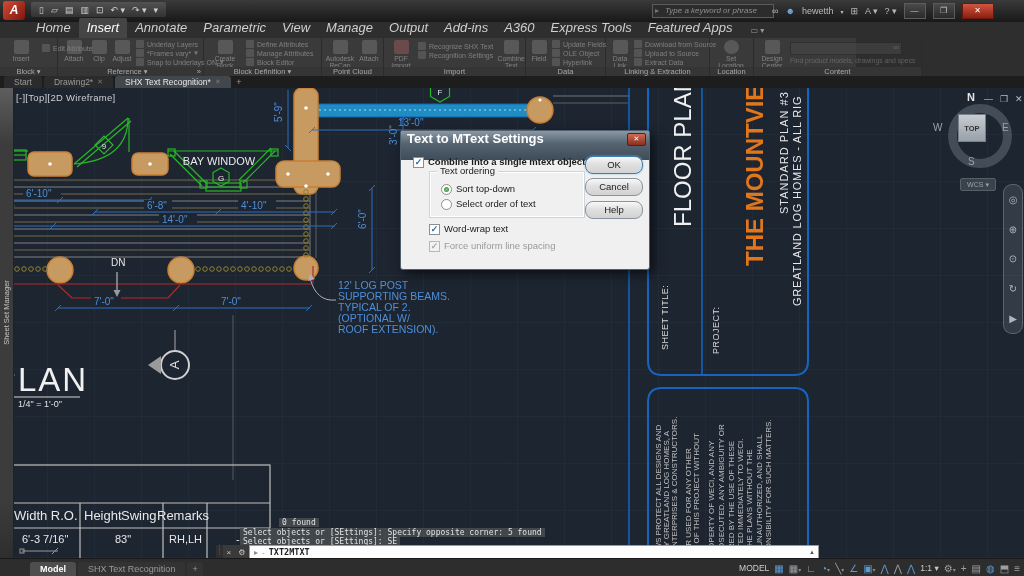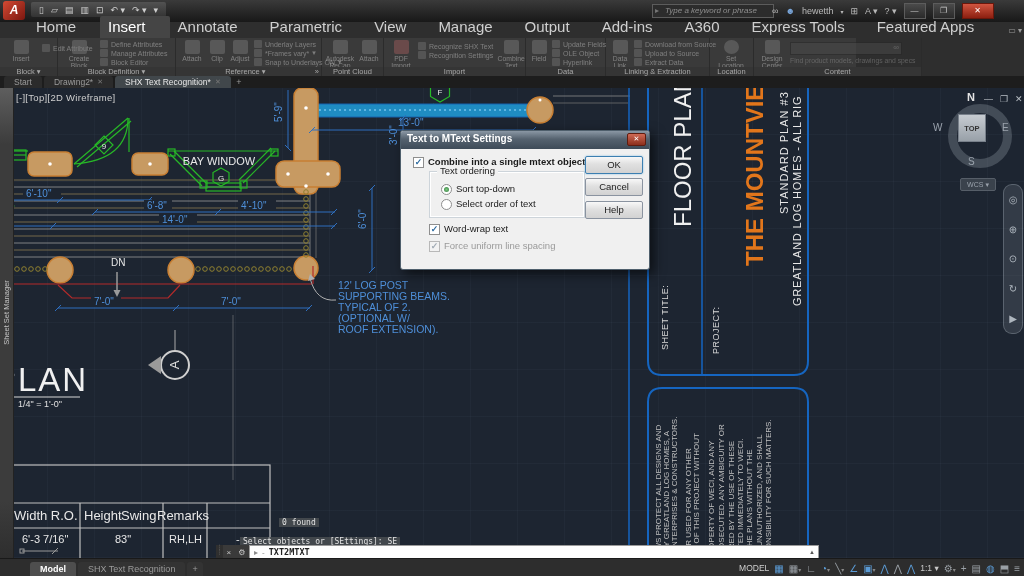--- a/index.html
+++ b/index.html
@@ -18,21 +18,21 @@
   #tb-search{position:absolute;left:652px;top:4px;width:108px;height:12px;background:#2c2c2c;
     border:1px solid #5c5c5c;color:#8f8f8f;font-style:italic;font-size:8px;line-height:12px;padding-left:12px;}
   #tb-search .go{position:absolute;left:2px;top:0;color:#777;font-style:normal;}
   #tb-right{position:absolute;left:772px;top:3px;display:flex;align-items:center;gap:7px;color:#b8b8b8;font-size:9px;}
   .winbtn{display:inline-block;width:20px;height:14px;text-align:center;line-height:13px;
     background:linear-gradient(#4a4a4a,#2a2a2a);border:1px solid #5c5c5c;color:#ccc;font-size:8px;}
   .winbtn.close{width:30px;background:linear-gradient(#d05540,#8c1f10);border-color:#6b170b;color:#fff;}
   
   #ribbontabs{position:absolute;top:22px;left:0;width:1024px;height:16px;background:#2e2e2e;
     display:flex;align-items:flex-end;padding-left:28px;box-sizing:border-box;}
-  .rtab{color:#cfcfcf;font-size:15px;padding:2px 24px 3px 8px;cursor:default;white-space:nowrap;}
+  .rtab{color:#cfcfcf;font-size:13px;padding:2px 8px 3px 8px;cursor:default;white-space:nowrap;font-style:italic;}
   .rtab.active{background:#454545;color:#fff;border-radius:2px 2px 0 0;}
   #tabrow-extra{color:#9a9a9a;font-size:8px;margin-left:10px;padding-bottom:3px;}
   
   #ribbon{position:absolute;top:38px;left:0;width:856px;height:38px;background:#3a3a3a;display:flex;}
   .panel{position:relative;height:38px;border-right:1px solid #2b2b2b;box-sizing:border-box;flex:none;}
   .plabel{position:absolute;bottom:0;left:0;right:0;height:9px;text-align:center;
     font-size:7.5px;color:#a8a8a8;background:#353535;white-space:nowrap;overflow:hidden;}
   .pbody{position:absolute;top:1px;left:0;right:0;height:28px;display:flex;align-items:flex-start;
     gap:4px;padding:1px 4px;opacity:.5;}
   .bigbtn{display:flex;flex-direction:column;align-items:center;width:34px;flex:none;}
@@ -86,38 +86,38 @@
   #cmdgrip{width:7px;background:#2f2f2f;color:#777;font-size:6px;line-height:5px;text-align:center;}
   #cmdtools{width:26px;background:#3a3a3a;color:#c8c8c8;display:flex;align-items:center;justify-content:space-around;font-size:8px;}
   #cmdinput{width:560px;background:#fdfdfd;border:1px solid #9a9a9a;display:flex;align-items:center;
     font-size:9px;color:#222;padding:0 4px;gap:4px;position:relative;}
   #cmdinput .pr{color:#888;font-size:8px;}
   #cmdinput b{font-family:"DejaVu Sans Mono",monospace;font-size:8.5px;font-weight:bold;}
   #cmdinput .up{position:absolute;right:3px;color:#555;font-size:6px;}
   
   #dlg{position:absolute;left:400px;top:42px;width:248px;height:138px;background:#f0f0f0;
     border:1px solid #4f5f6c;border-radius:3px;box-shadow:4px 4px 12px rgba(0,0,0,.6);font-size:10px;color:#1a1a1a;}
-  #dlg-title{position:absolute;top:0;left:0;right:0;height:18px;border-radius:2px 2px 0 0;
-    background:linear-gradient(#8a97a4,#55626f 45%,#3e4b58);color:#fff;font-size:10px;font-weight:bold;
+  #dlg-title{position:absolute;top:0;left:0;right:0;height:29px;border-radius:2px 2px 0 0;
+    background:linear-gradient(#8a97a4,#55626f 45%,#3e4b58);color:#fff;font-size:13px;font-weight:bold;
     line-height:15px;padding-left:6px;}
   #dlg-close{position:absolute;right:3px;top:2px;width:17px;height:11px;border-radius:2px;
     background:linear-gradient(#cf6a55,#8c2f1d);border:1px solid #5f1d10;color:#fff;font-size:7px;
     text-align:center;line-height:10px;}
   .chk{position:absolute;width:9px;height:9px;background:#fff;border:1px solid #8e8e8e;font-size:9px;
     line-height:9px;text-align:center;color:#2d6a9f;font-weight:bold;}
   .chk.dis{background:#f2f2f2;border-color:#b8b8b8;color:#a0aab4;}
   .dlbl{position:absolute;font-size:9.5px;color:#1a1a1a;white-space:nowrap;}
   .dlbl.dis{color:#9a9a9a;}
   #dlg-group{position:absolute;left:28px;top:40px;width:154px;height:45px;border:1px solid #cdd4da;
     box-shadow:inset 0 0 0 1px #fff;}
   #dlg-grouplbl{position:absolute;left:36px;top:34px;background:#f0f0f0;padding:0 3px;font-size:9.5px;}
   .radio{position:absolute;width:9px;height:9px;border-radius:50%;background:#fff;border:1px solid #8e8e8e;}
   .radio.sel::after{content:"";position:absolute;left:2px;top:2px;width:5px;height:5px;border-radius:50%;
     background:radial-gradient(#7fc97f,#2f7a3f);}
-  .dbtn{position:absolute;left:184px;width:56px;height:16px;border:1px solid #8a93a0;border-radius:2px;
+  .dbtn{position:absolute;left:184px;width:56px;height:16px;border:1px solid #8a93a0;border-radius:8px;
     background:linear-gradient(#f8f8f8,#e0e0e0 45%,#d2d2d2);font-size:9.5px;text-align:center;line-height:15px;color:#222;}
   .dbtn.def{border-color:#3c7fb1;box-shadow:0 0 2px #7ab8e0;}
   
   #bottombar{position:absolute;top:558px;left:0;width:1024px;height:18px;background:#2d2d2d;border-top:1px solid #191919;}
   #laytabs{position:absolute;left:30px;top:1px;display:flex;align-items:flex-end;gap:2px;height:16px;}
   .ltab{font-size:9px;color:#9a9a9a;padding:2px 10px 2px 10px;background:#333;border-radius:3px 3px 0 0;white-space:nowrap;}
   .ltab.active{background:#4e4e4e;color:#fff;font-weight:bold;}
   .ltab.plus{padding:2px 5px;}
   #statuses{position:absolute;right:4px;top:0;height:18px;display:flex;align-items:center;gap:5px;
     color:#c8c8c8;font-size:9px;}
@@ -186,43 +186,20 @@
           </div>
         <div class="smallcol" style="margin-top:4px;">
           <div class="smallrow">
               <div class="smallicon"></div>
               <span>Edit Attribute</span>
             </div>
         </div>
       </div>
       <div class="plabel">Block ▾</div>
     </div>
-    <div class="panel" style="width:118px;">
-      <div class="pbody">
-        <div class="bigbtn">
-            <div class="bigicon"></div>
-            <span>Create Block</span>
-          </div>
-        <div class="smallcol">
-          <div class="smallrow">
-              <div class="smallicon"></div>
-              <span>Define Attributes</span>
-            </div>
-          <div class="smallrow">
-              <div class="smallicon"></div>
-              <span>Manage Attributes</span>
-            </div>
-          <div class="smallrow">
-              <div class="smallicon"></div>
-              <span>Block Editor</span>
-            </div>
-        </div>
-      </div>
-      <div class="plabel">Block Definition ▾</div>
-    </div>
     <div class="panel" style="width:146px;">
       <div class="pbody">
         <div class="bigbtn" style="width:24px;">
             <div class="bigicon"></div>
             <span>Attach</span>
           </div>
         <div class="bigbtn" style="width:18px;">
             <div class="bigicon"></div>
             <span>Clip</span>
           </div>
@@ -233,20 +210,43 @@
         <div class="smallcol">
           <div class="smallrow">
               <div class="smallicon"></div>
               <span>Underlay Layers</span>
             </div>
           <div class="smallrow"><div class="smallicon"></div><span>*Frames vary*</span> ▾</div>
           <div class="smallrow"><div class="smallicon"></div><span>Snap to Underlays ON</span> ▾</div>
         </div>
       </div>
       <div class="plabel"><span>Reference ▾</span> <span style="float:right;margin-right:2px;">»</span></div>
+    </div>
+    <div class="panel" style="width:118px;">
+      <div class="pbody">
+        <div class="bigbtn">
+            <div class="bigicon"></div>
+            <span>Create Block</span>
+          </div>
+        <div class="smallcol">
+          <div class="smallrow">
+              <div class="smallicon"></div>
+              <span>Define Attributes</span>
+            </div>
+          <div class="smallrow">
+              <div class="smallicon"></div>
+              <span>Manage Attributes</span>
+            </div>
+          <div class="smallrow">
+              <div class="smallicon"></div>
+              <span>Block Editor</span>
+            </div>
+        </div>
+      </div>
+      <div class="plabel">Block Definition ▾</div>
     </div>
     <div class="panel" style="width:62px;">
       <div class="pbody">
         <div class="bigbtn" style="width:28px;">
             <div class="bigicon"></div>
             <span>Autodesk ReCap</span>
           </div>
         <div class="bigbtn" style="width:22px;">
             <div class="bigicon"></div>
             <span>Attach</span>
@@ -649,20 +649,21 @@
 
     <div id="navbar">
       <span>◎</span>
       <span>⊕</span>
       <span>⊙</span>
       <span>↻</span>
       <span>▶</span>
     </div>
 
     <div class="cmdhist" style="left:243px;top:430px;margin-left:36px;">0 found</div>
+    <div class="cmdhist" style="left:240px;top:440px;">Select objects or [SEttings]: Specify opposite corner: 5 found</div>
     <div class="cmdhist" style="left:240px;top:449px;">Select objects or [SEttings]: SE</div>
 
     <div id="cmdbar">
       <div id="cmdgrip">⋮<br>⋮</div>
       <div id="cmdtools">
         <span>×</span>
         <span>⚙</span>
       </div>
       <div id="cmdinput">
         <span class="pr">▸</span>

